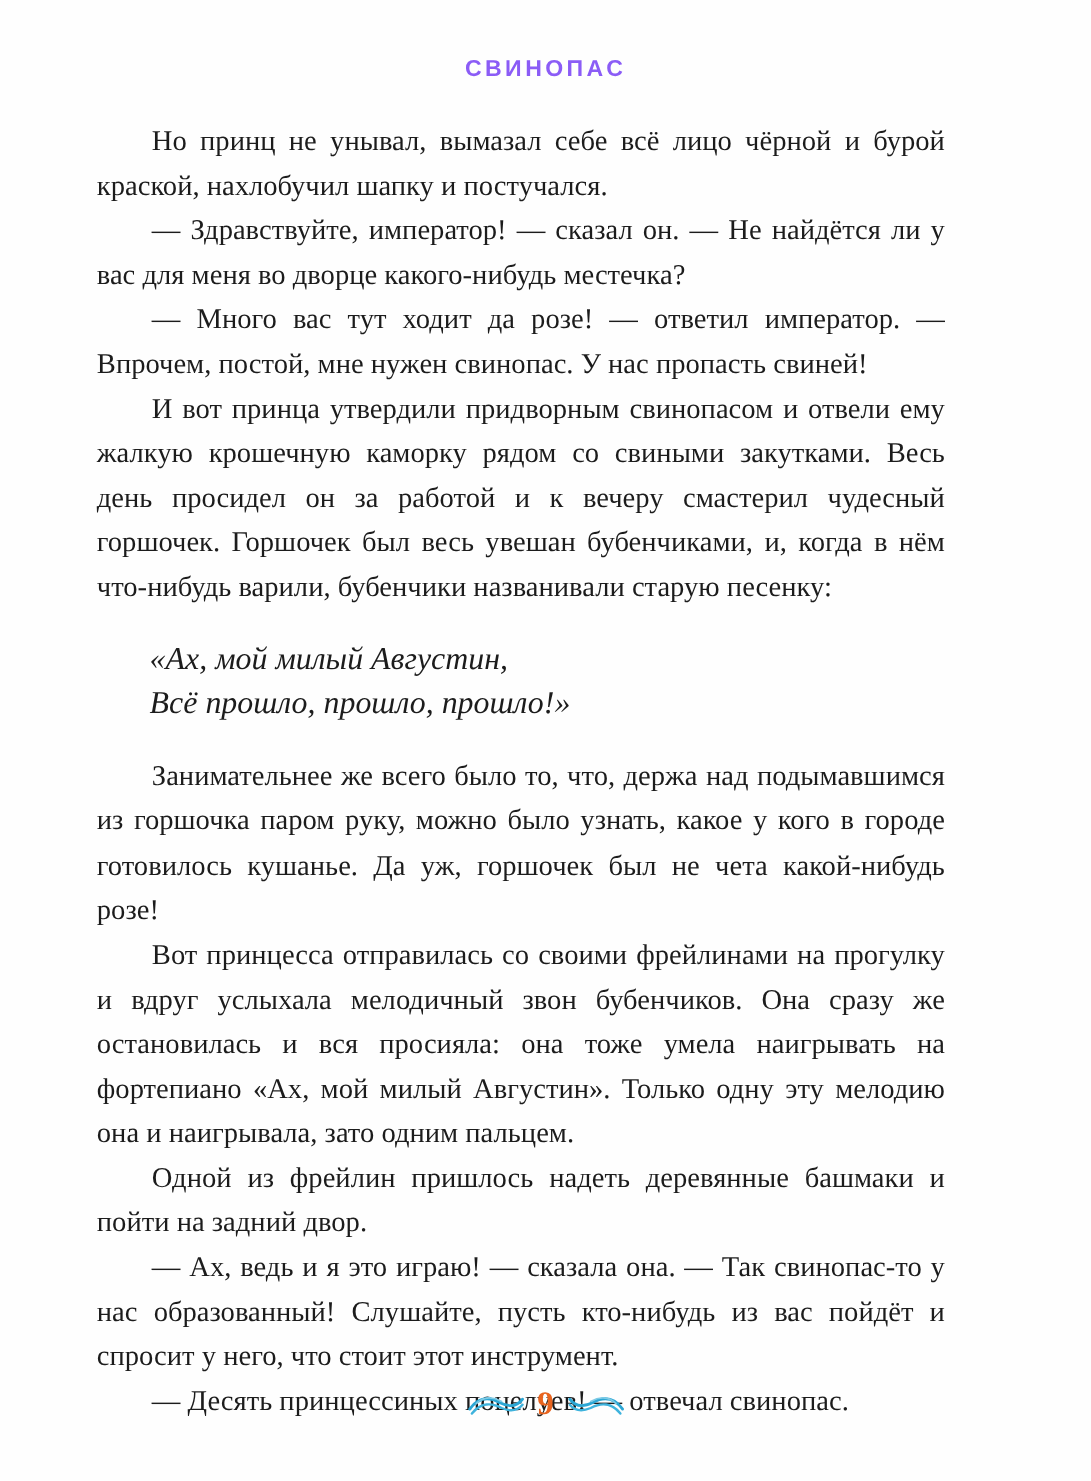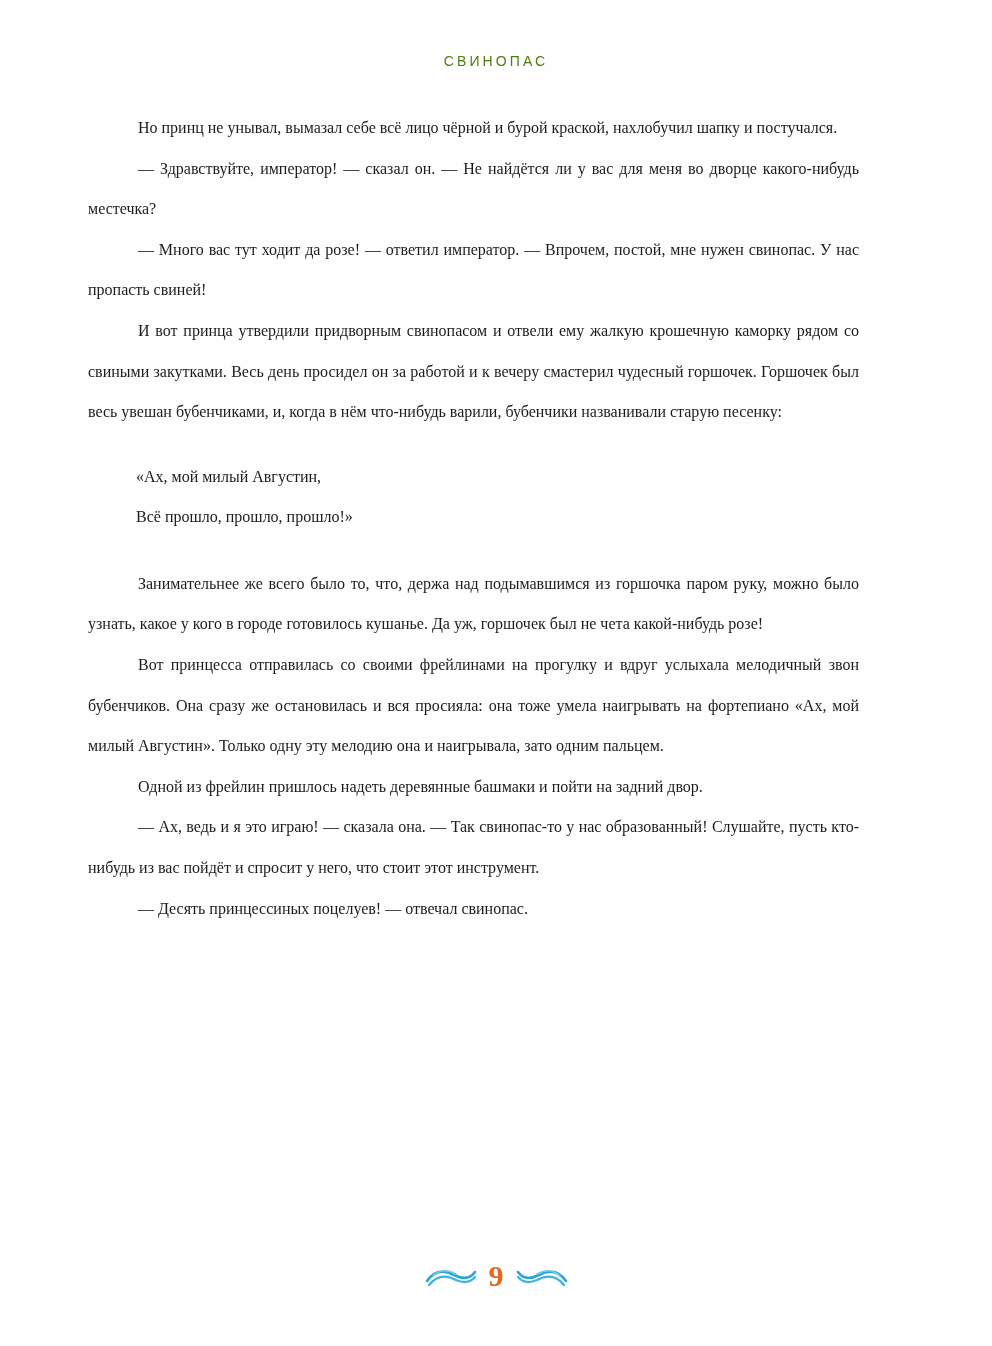--- a/index.html
+++ b/index.html
@@ -29,60 +29,61 @@
   .running-head {
     position: absolute;
     left: 0;
     top: 52px;
     width: 992px;
     text-align: center;
   }
   .running-head-title {
     display: inline-block;
     font-family: "Liberation Sans", "DejaVu Sans", sans-serif;
-    font-size: 14px;
+    font-size: 21px;
     letter-spacing: 3.1px;
-    color: #4d7c0f;
-    font-weight: 400;
+    color: #8b5cf6;
+    font-weight: 700;
     line-height: 1;
   }
 
   
   .text-block {
     position: absolute;
     left: 88px;
     top: 108px;
     width: 771px;
   }
 
   p.para {
     margin: 0;
     text-align: justify;
     text-justify: inter-word;
-    font-size: 16px;
+    font-size: 26px;
     line-height: 40.6px;
     text-indent: 50px;
     color: #1c1c1c;
     hyphens: manual;
     -webkit-hyphens: manual;
   }
 
   p.para.dialogue {
     text-indent: 50px;
   }
 
   
   .verse {
     margin: 0;
     padding-top: 24px;
     padding-bottom: 27px;
     padding-left: 48px;
   }
   .verse-line {
-    font-size: 16px;
+    font-style: italic;
+    font-size: 29px;
     line-height: 40px;
     color: #1c1c1c;
     white-space: nowrap;
   }
 
   
   .folio {
     position: absolute;
     left: 0;
     top: 1262px;

